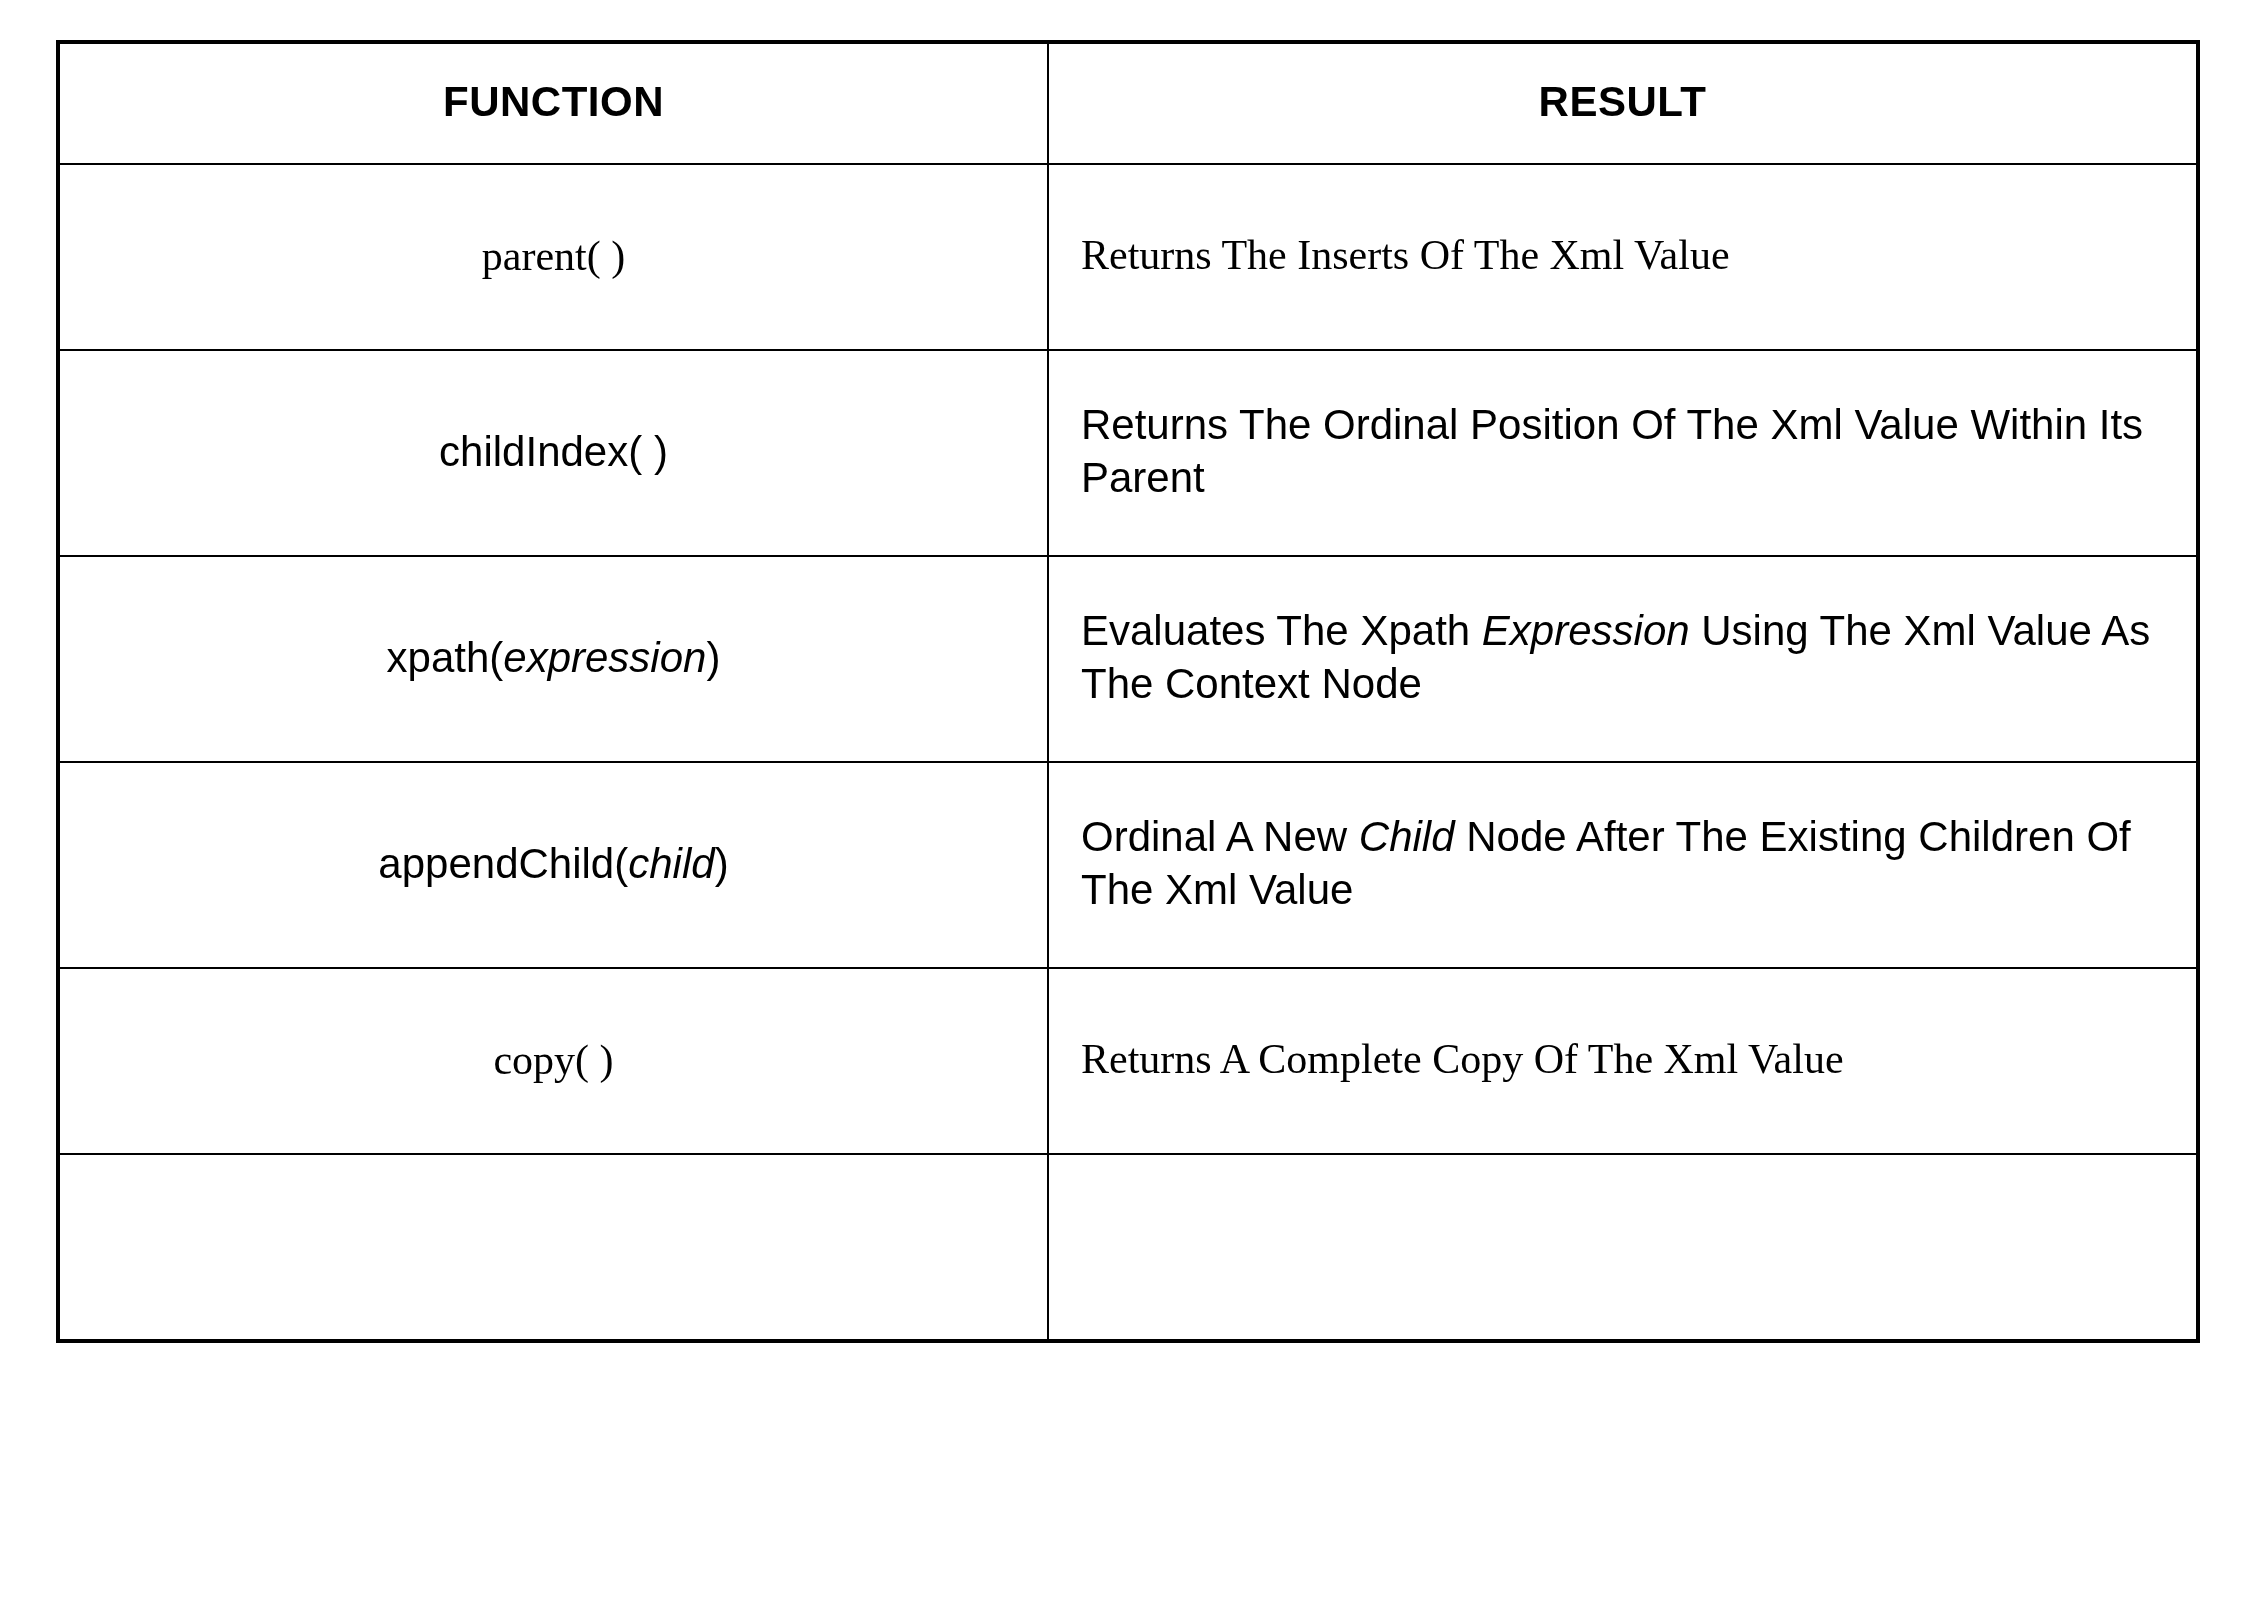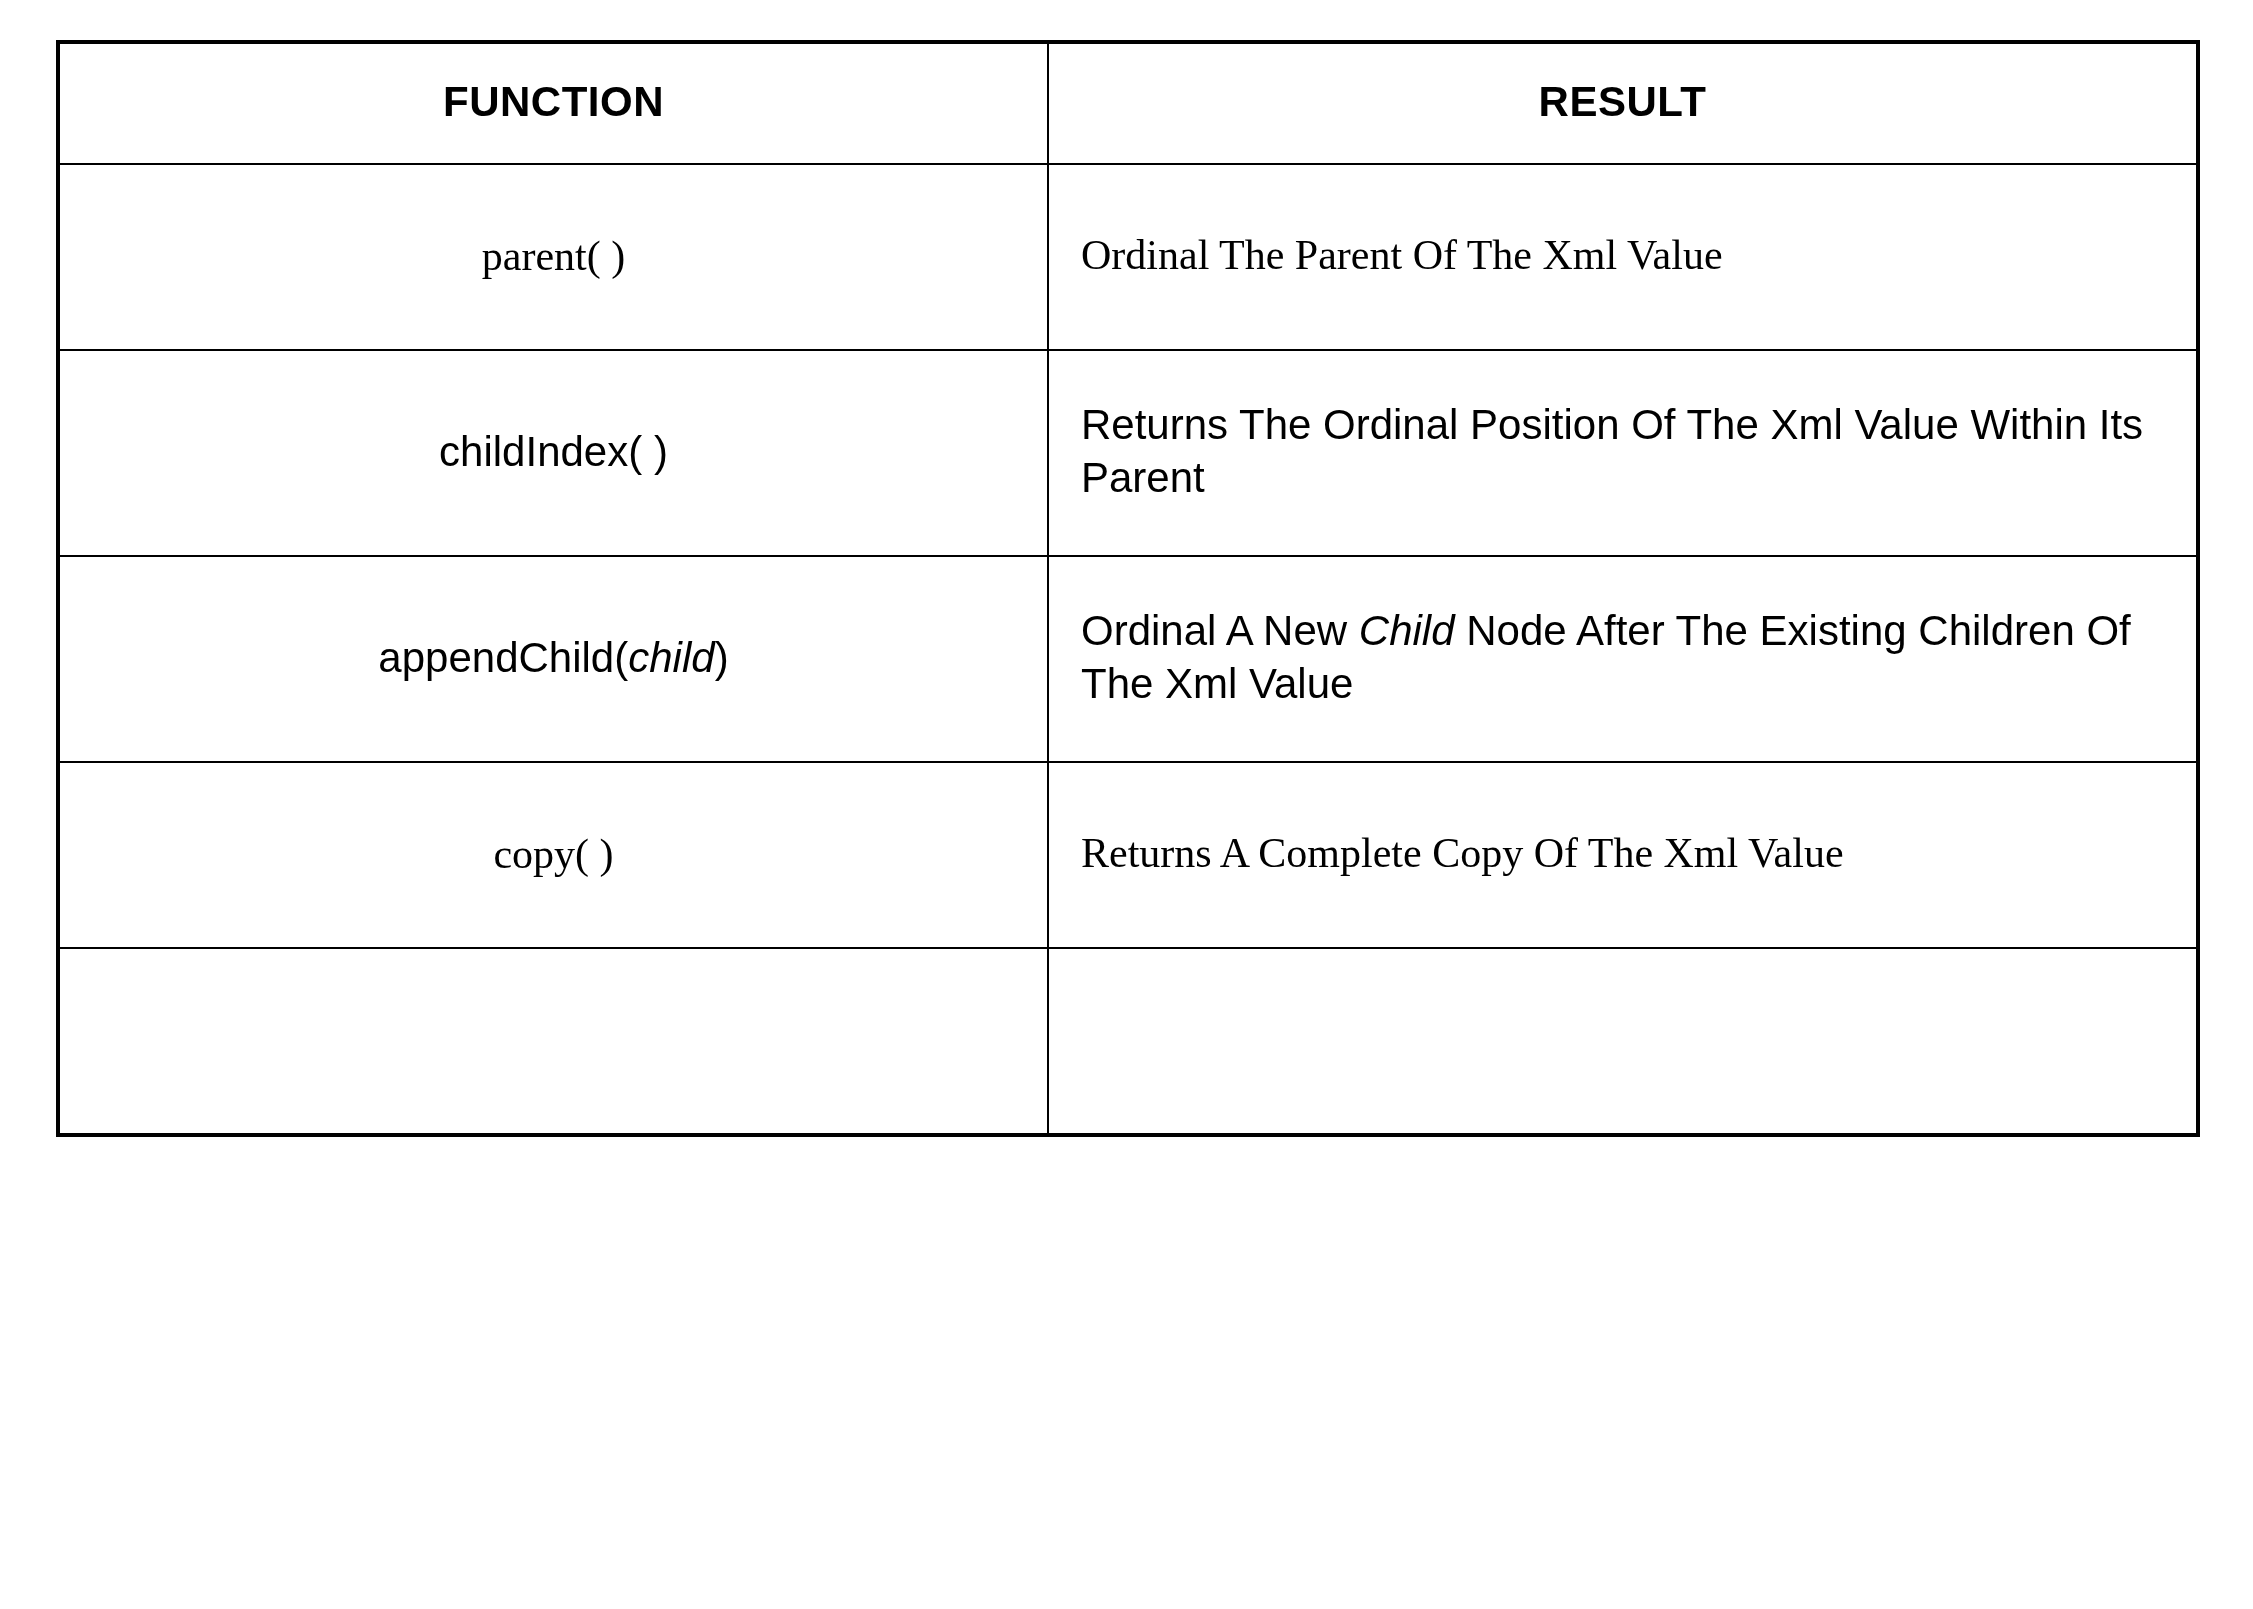--- a/index.html
+++ b/index.html
@@ -64,25 +64,29 @@
     </colgroup>
     <thead>
       <tr>
         <th>FUNCTION</th>
         <th>RESULT</th>
       </tr>
     </thead>
     <tbody>
         <tr class="h1">
           <td class="fn"><span class="fn-name">parent</span><span class="paren">(</span><span class="paren">&nbsp;</span><span class="paren">)</span></td>
-          <td class="res"><span class="res-seg">Ordinal The Parent Of The Xml Value</span></td>
+          <td class="res"><span class="res-seg">Returns The Inserts Of The Xml Value</span></td>
         </tr>
         <tr class="h2">
           <td class="fn"><span class="fn-name">childIndex</span><span class="paren">(</span><span class="paren">&nbsp;</span><span class="paren">)</span></td>
           <td class="res"><span class="res-seg">Returns The Ordinal Position Of The Xml Value Within Its Parent</span></td>
+        </tr>
+        <tr class="h2">
+          <td class="fn"><span class="fn-name">xpath</span><span class="paren">(</span><span class="arg">expression</span><span class="paren">)</span></td>
+          <td class="res"><span class="res-seg">Evaluates The Xpath </span><span class="res-seg italic">Expression</span><span class="res-seg"> Using The Xml Value As The Context Node</span></td>
         </tr>
         <tr class="h2">
           <td class="fn"><span class="fn-name">appendChild</span><span class="paren">(</span><span class="arg">child</span><span class="paren">)</span></td>
           <td class="res"><span class="res-seg">Ordinal A New </span><span class="res-seg italic">Child</span><span class="res-seg"> Node After The Existing Children Of The Xml Value</span></td>
         </tr>
         <tr class="h1">
           <td class="fn"><span class="fn-name">copy</span><span class="paren">(</span><span class="paren">&nbsp;</span><span class="paren">)</span></td>
           <td class="res"><span class="res-seg">Returns A Complete Copy Of The Xml Value</span></td>
         </tr>
         <tr class="h1">

